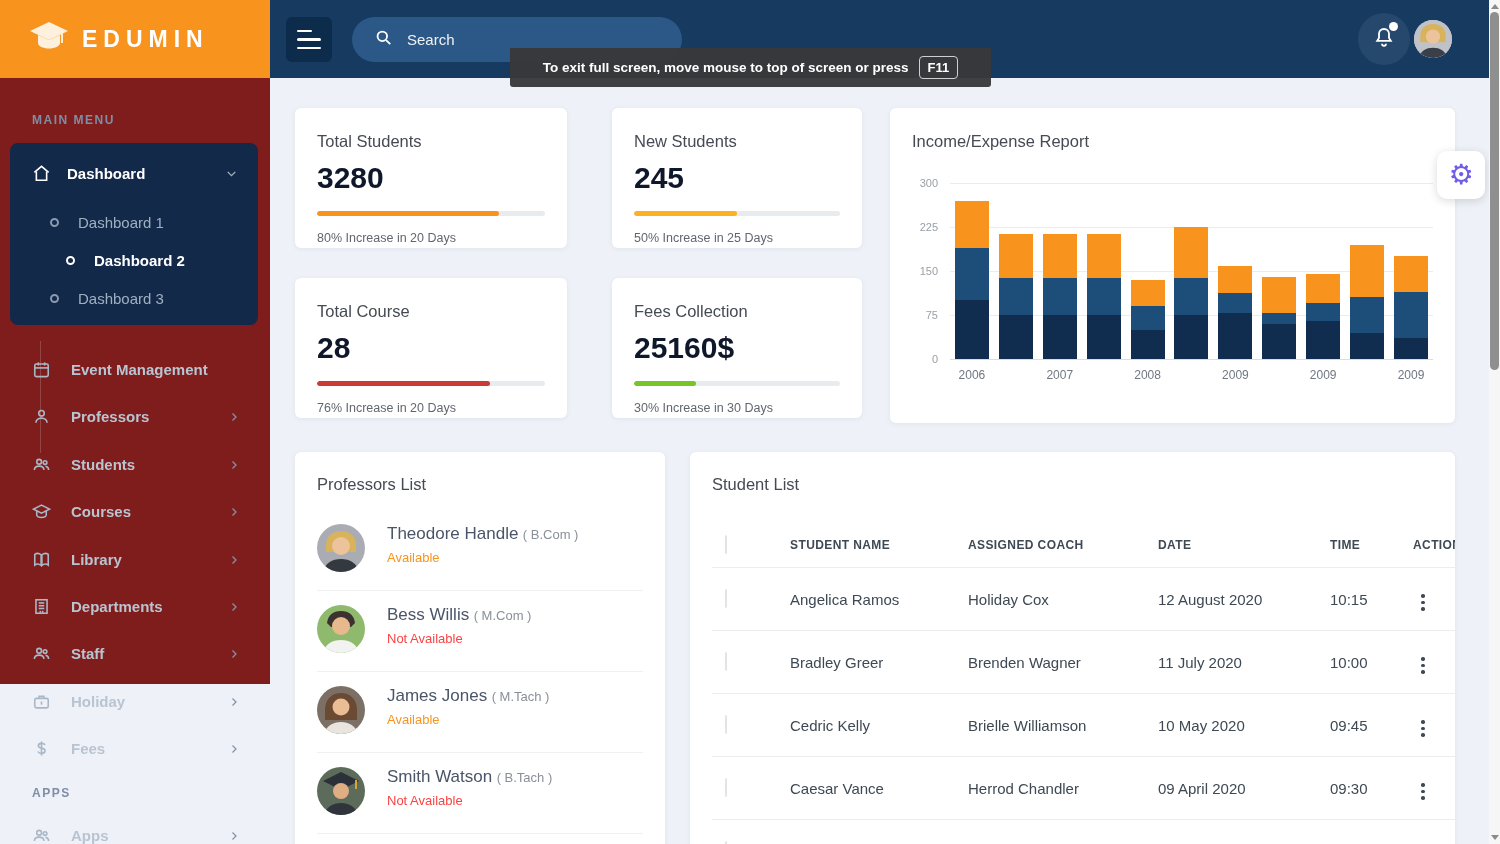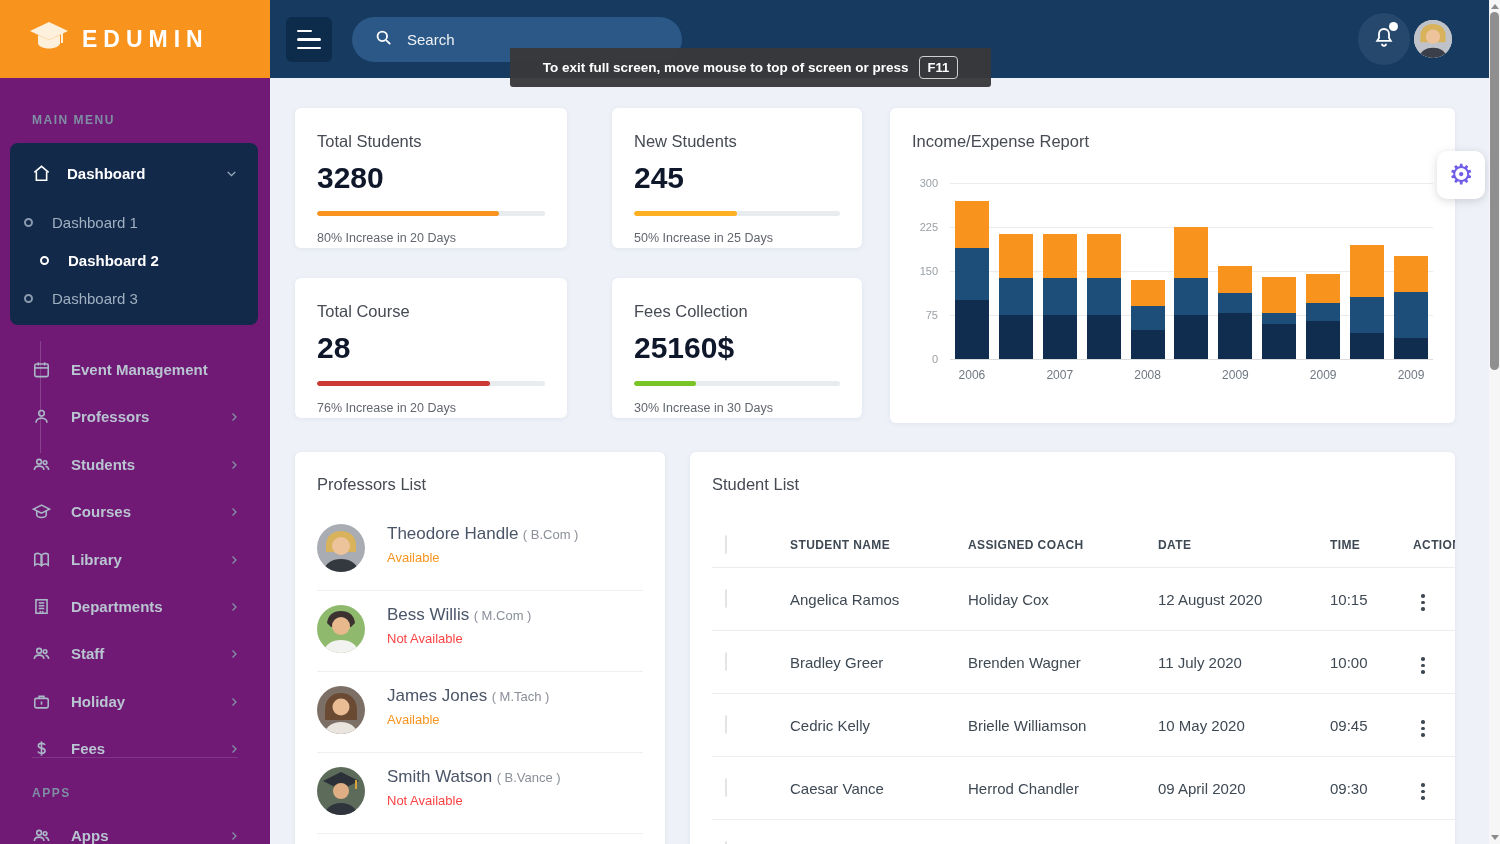--- a/index.html
+++ b/index.html
@@ -1,29 +1,29 @@
 <!DOCTYPE html>
 <html><head>
 <meta charset="utf-8">
 <style>
   * { margin:0; padding:0; box-sizing:border-box; }
   html,body { width:1500px; height:844px; overflow:hidden; font-family:"Liberation Sans","DejaVu Sans",sans-serif; background:#eef1f8; }
 
   
-  #sidebar { position:absolute; left:0; top:0; width:270px; height:844px; background:#701a75; z-index:5; }
+  #sidebar { position:absolute; left:0; top:0; width:270px; height:684px; background:#7f1d1d; z-index:5; }
   #logo { position:absolute; left:0; top:0; width:270px; height:78px; background:#f8941e; display:flex; align-items:center; padding-left:30px; }
   #logo .cap { margin-right:14px; }
   #logo .brand { color:#fff; font-size:23px; font-weight:bold; letter-spacing:6px; }
   .menu-section-label { color:#7f8ea4; font-size:12px; letter-spacing:1.5px; font-weight:bold; }
   #main-menu-label { position:absolute; left:32px; top:113px; }
   #apps-label { position:absolute; left:32px; top:786px; }
   #dash-block { position:absolute; left:10px; top:143px; width:248px; height:182px; background:#13294a; border-radius:8px; }
   .dash-head { display:flex; align-items:center; height:60px; padding:0 20px 0 22px; color:#fff; cursor:pointer; }
   .dash-head .lbl { font-size:15px; font-weight:bold; margin-left:16px; flex:1; }
-  .subitem { display:flex; align-items:center; height:38px; padding-left:14px; color:#9fb0c1; font-size:15px; cursor:pointer; position:relative; }
+  .subitem { display:flex; align-items:center; height:38px; padding-left:40px; color:#9fb0c1; font-size:15px; cursor:pointer; position:relative; }
   .subitem .bullet { width:9px; height:9px; border:2px solid #8a9bb0; border-radius:50%; margin-right:19px; background:#13294a; z-index:2; }
   .subitem.active { color:#ffffff; font-weight:bold;margin-left:16px; }
   .subitem.active .bullet { border-color:#ffffff; }
   #tree-line { position:absolute; left:30px; top:198px; width:1px; height:112px; background:rgba(255,255,255,0.18); }
   .nav-item { position:absolute; left:0; width:270px; height:47px; display:flex; align-items:center; padding:0 30px 0 32px; color:#b9c4d1; cursor:pointer; }
   .nav-item .ic { width:19px; height:19px; margin-right:20px; flex:none; color:#aab7c6; }
   .nav-item .lbl { font-size:15px; font-weight:bold; flex:1; white-space:nowrap; }
   .nav-item .chev { color:#8494a8; }
   #side-divider { position:absolute; left:32px; top:757px; width:206px; height:1px; background:rgba(255,255,255,0.12); }
   svg.icn { display:block; }
@@ -549,21 +549,21 @@
           <svg viewBox="0 0 48 48">
             <rect width="48" height="48" fill="#5d6b5a"></rect>
             <polygon points="6,14 24,5 42,14 24,23" fill="#2c3038"></polygon>
             <circle cx="24" cy="24" r="8" fill="#dfae85"></circle>
             <path d="M7 48c2-8 9-12 17-12s15 4 17 12z" fill="#30343c"></path>
             <rect x="38" y="13" width="2" height="9" fill="#d8a33c"></rect>
           </svg>
         </div>
       <div class="prof-info">
         <span class="prof-name">Smith Watson</span>
-        <span class="prof-degree">( B.Vance )</span>
+        <span class="prof-degree">( B.Tach )</span>
         <div class="prof-status navail">Not Available</div>
       </div>
     </div>
     <div class="prof-item">
 
       <div class="prof-info">
         <span class="prof-name"></span>
         <span class="prof-degree"></span>
         <div class="prof-status"></div>
       </div>

